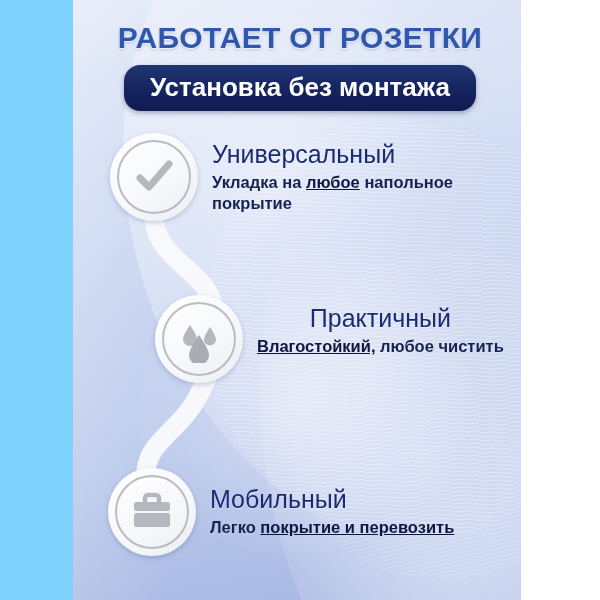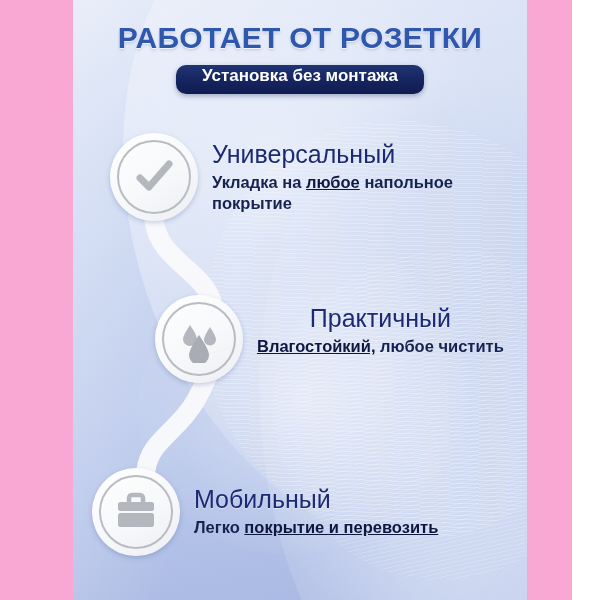--- a/index.html
+++ b/index.html
@@ -9,23 +9,23 @@
   }
   body {
     width: 600px;
     height: 600px;
     overflow: hidden;
     font-family: "Liberation Sans", sans-serif;
   }
 
   #poster {
     position: relative;
-    width: 572px;
+    width: 521px;
     height: 600px;
-    background: #f9a8d4;
+    background: #7dd3fc;
     overflow: hidden;
   }
 
   
   .bg-panel {
     position: absolute;
     left: 73px;
     top: 0;
     width: 454px;
     height: 600px;
@@ -147,24 +147,24 @@
   }
   .badge-wrap {
     margin-top: 10px;
     display: flex;
     justify-content: center;
   }
   .badge {
     display: inline-block;
     background: linear-gradient(180deg, #203473 0%, #15245f 55%, #101c50 100%);
     color: #ffffff;
-    font-size: 17px;
+    font-size: 26px;
     font-weight: bold;
-    padding: 1px 26px 8px 26px;
-    border-radius: 10px;
+    padding: 7px 26px 8px 26px;
+    border-radius: 16px;
     box-shadow: 0 2px 5px rgba(25,40,95,0.35);
     white-space: nowrap;
   }
 
   
   .connector {
     position: absolute;
     left: 0; top: 0;
     width: 600px; height: 600px;
     z-index: 5;
@@ -173,21 +173,21 @@
 
   
   .feature {
     position: absolute;
     z-index: 7;
     display: flex;
     align-items: flex-start;
   }
   .f1 { left: 110px; top: 133px; }
   .f2 { left: 155px; top: 295px; text-align: center; }
-  .f3 { left: 92px; top: 468px; }
+  .f3 { left: 108px; top: 468px; }
 
   .icon-circle {
     width: 88px;
     height: 88px;
     flex: 0 0 88px;
     border-radius: 50%;
     background: linear-gradient(145deg, #ffffff 0%, #f7f8fa 55%, #eceef2 100%);
     box-shadow: 0 2px 5px rgba(70,90,140,0.28);
     display: flex;
     align-items: center;

